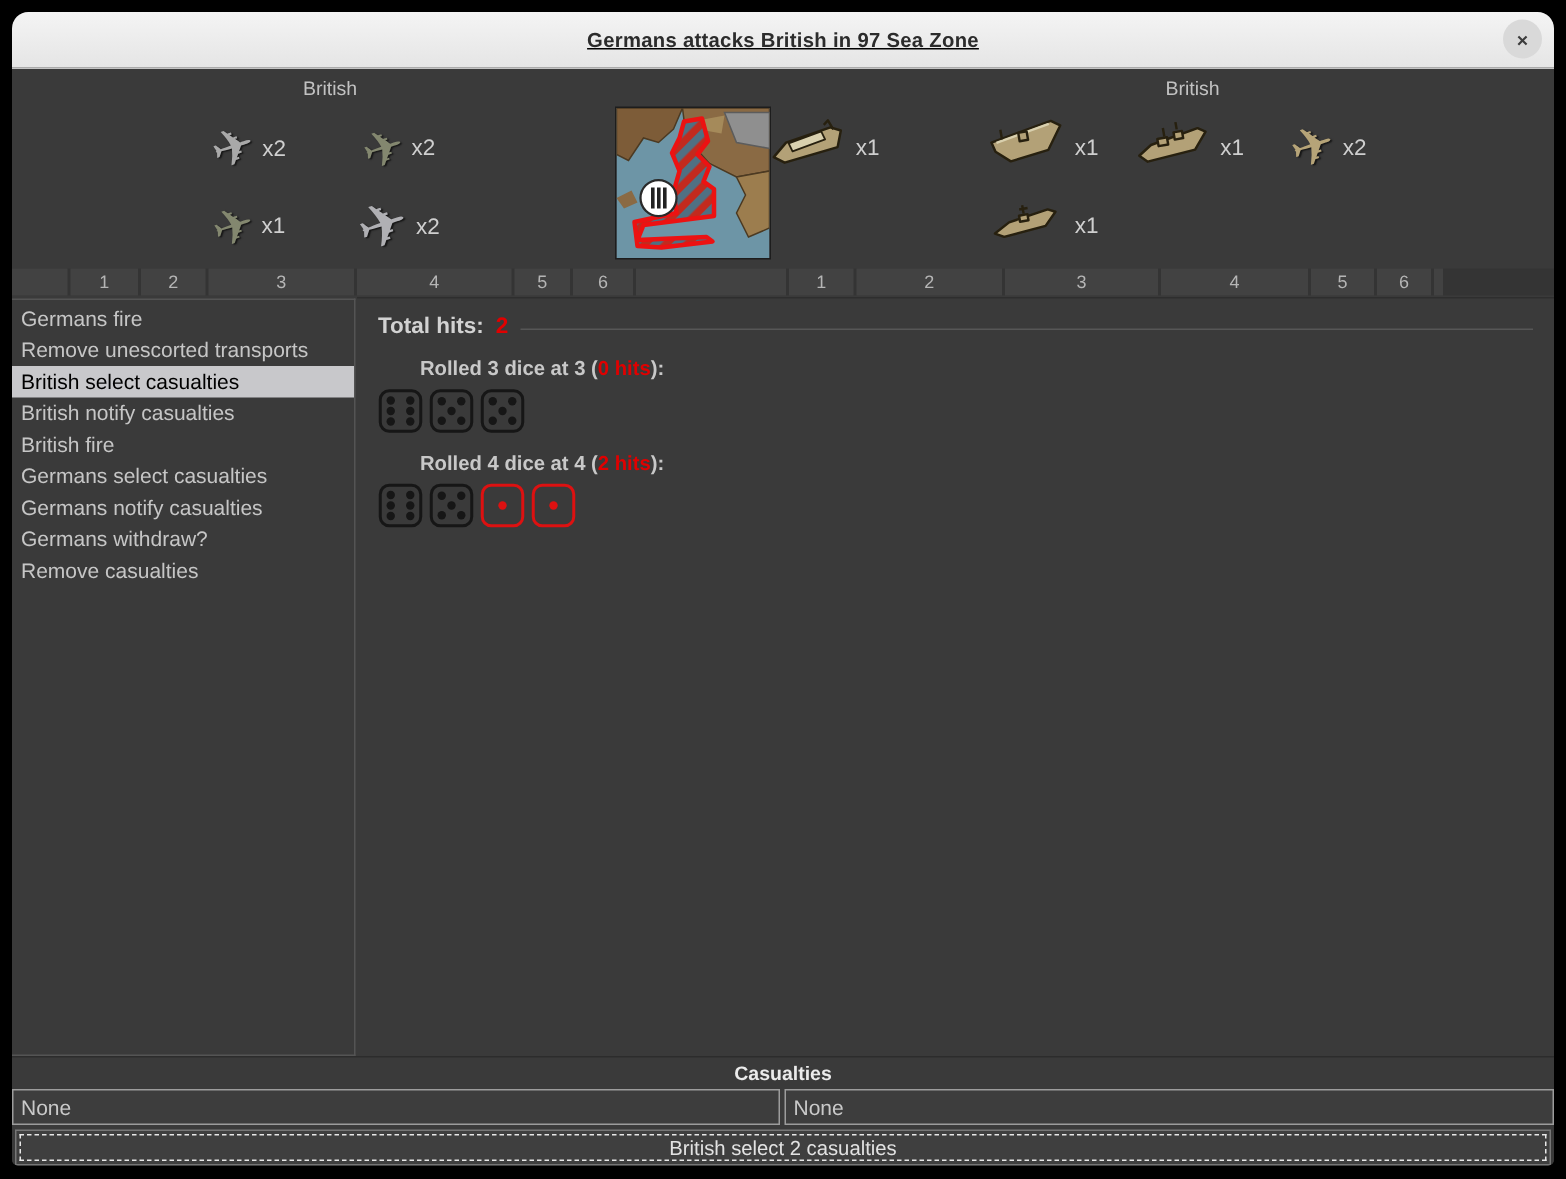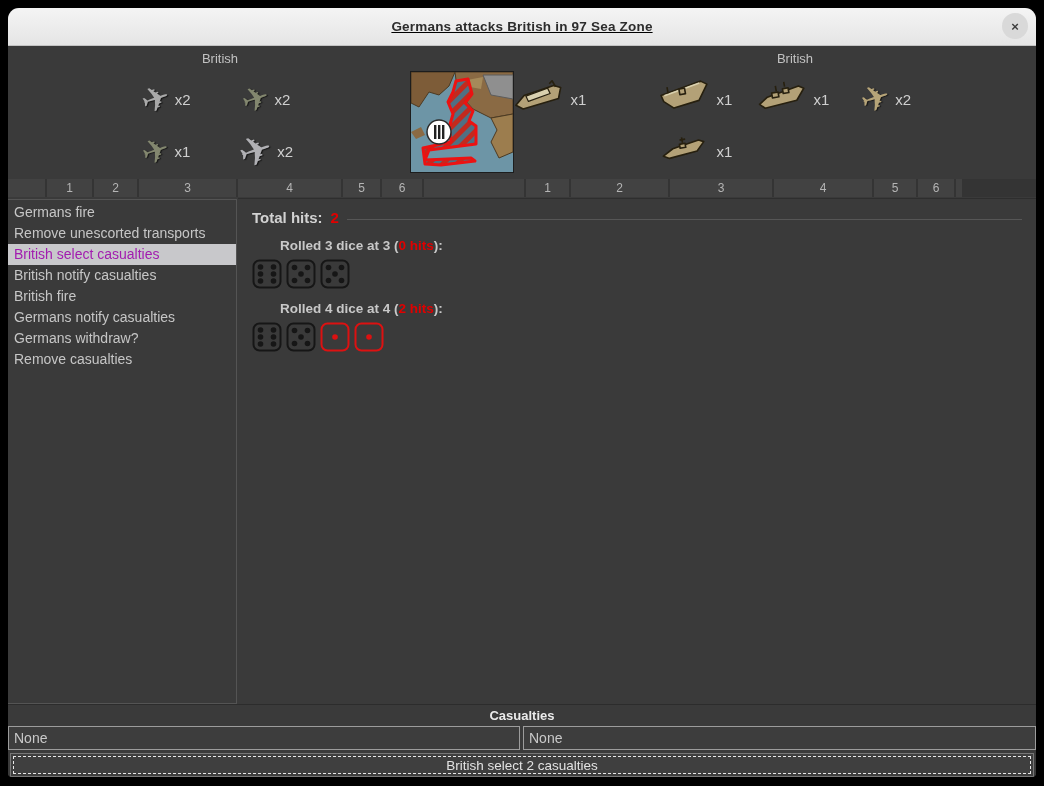--- a/index.html
+++ b/index.html
@@ -30,21 +30,21 @@
   .dice-strip{position:absolute;left:0;top:133px;width:1028px;height:18px;background:#343434;
     display:flex;}
   .strip-cell{height:18px;background:#424242;margin-right:2px;display:flex;align-items:center;
     justify-content:center;font-size:12px;color:#b5b5b5;box-sizing:border-box;}
   
   .steps-list{position:absolute;left:0;top:153px;width:229px;height:505px;
     border:1px solid #545454;border-left:none;box-sizing:border-box;background:#3a3a3a;
     padding-top:2px;}
   .step-item{height:21px;line-height:21px;padding-left:6px;font-size:14px;color:#c6c6c6;
     white-space:nowrap;cursor:default;}
-  .step-item.selected{background:#c8c8cb;color:#a21caf;}
+  .step-item.selected{background:#c8c8cb;color:#000000;}
   
   .main-panel{position:absolute;left:230px;top:152px;width:798px;height:506px;
     box-sizing:border-box;padding:10px 14px;border-top:1px solid #2e2e2e;}
   .total-hits-row{display:flex;align-items:center;gap:8px;}
   .total-hits-label{font-size:15px;font-weight:bold;color:#d2d2d2;text-align:right;}
   .total-hits-value{font-size:15px;font-weight:bold;color:#e00000;}
   .total-line{flex:1;height:1px;background:#565656;margin-top:3px;}
   .roll-label{margin-top:12px;font-size:13.5px;font-weight:bold;color:#c8c8c8;margin-left:28px;}
   .roll-hits{color:#e00000;}
   .dice-row{margin-top:6px;display:flex;gap:4px;}
@@ -208,20 +208,21 @@
         <div class="strip-cell" style="width: 36px;">6</div>
         <div class="strip-cell" style="width: 6px;"></div>
       </div>
 
     <div class="steps-list" id="steps-list">
         <div class="step-item">Germans fire</div>
         <div class="step-item">Remove unescorted transports</div>
         <div class="step-item selected">British select casualties</div>
         <div class="step-item">British notify casualties</div>
         <div class="step-item">British fire</div>
+        <div class="step-item">Germans select casualties</div>
         <div class="step-item">Germans notify casualties</div>
         <div class="step-item">Germans withdraw?</div>
         <div class="step-item">Remove casualties</div>
       </div>
 
     <div class="main-panel">
       <div class="total-hits-row">
         <span class="total-hits-label">Total hits:</span>
         <span class="total-hits-value">2</span>
         <div class="total-line"></div>

